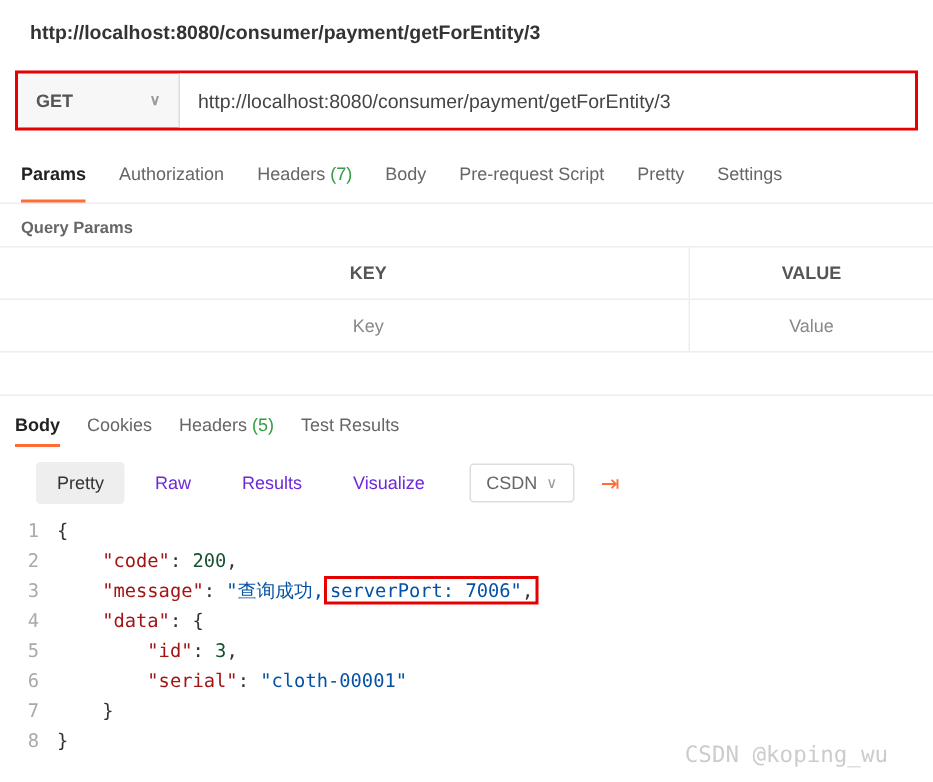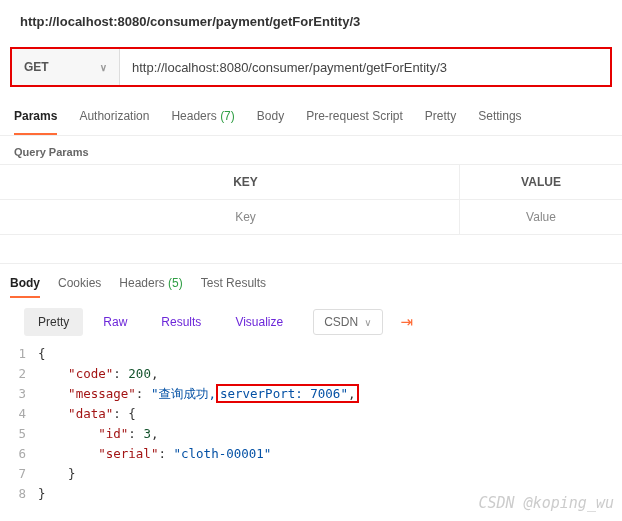--- a/index.html
+++ b/index.html
@@ -29,21 +29,21 @@
 .wrap-ic { color: #ff6c37; padding: 4px 8px; font-size: 15px; margin-left: 4px; }
 .code { font-family: Consolas, Monaco, monospace; font-size: 12.5px; padding: 0 10px 14px; position: relative; }
 .line { display: flex; line-height: 20px; }
 .ln { width: 28px; text-align: right; color: #aaa; padding-right: 12px; user-select: none; }
 .ct { white-space: pre; }
 .k { color: #a31515; }
 .n { color: #14532d; }
 .s { color: #0451a5; }
 .p { color: #333; }
 .box { border: 2px solid #e60000; padding: 0 2px; }
-.watermark { position: absolute; right: 8px; bottom: 6px; color: #ccc; font-size: 15px; font-style: italic; }
+.watermark { position: absolute; right: 30px; bottom: 6px; color: #ccc; font-size: 15px; }
 </style>
 </head>
 <body>
 
 <div class="page-title">http://localhost:8080/consumer/payment/getForEntity/3</div>
 
 <div class="req-bar">
   <div class="method">
     <span>GET</span>
     <span class="chev">∨</span>

